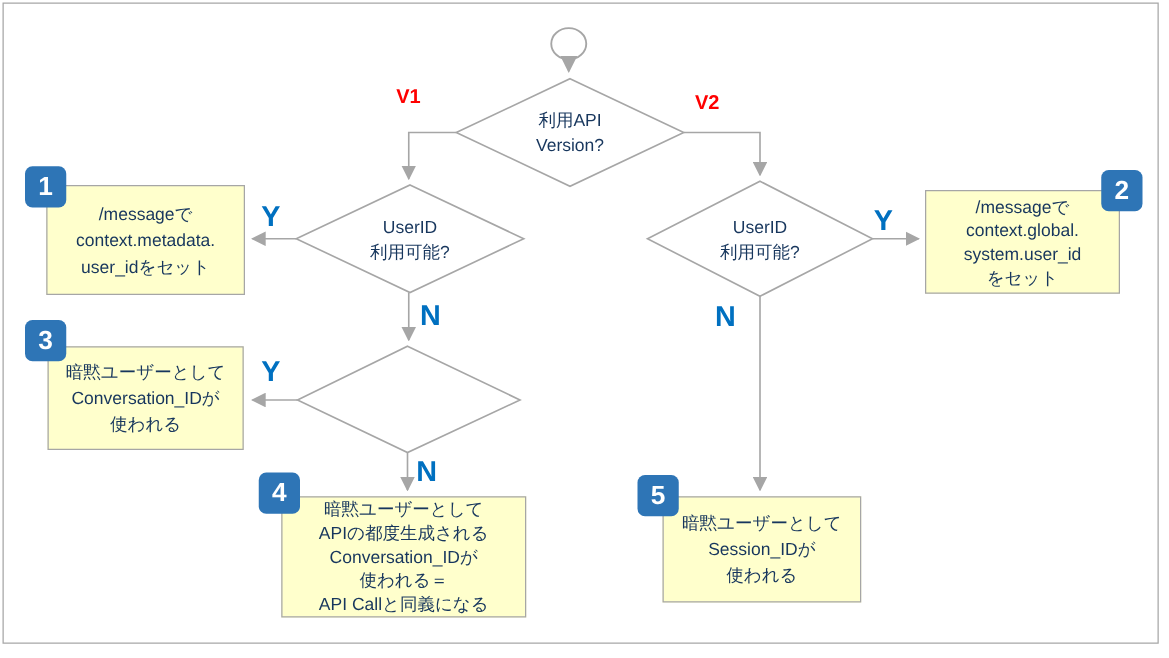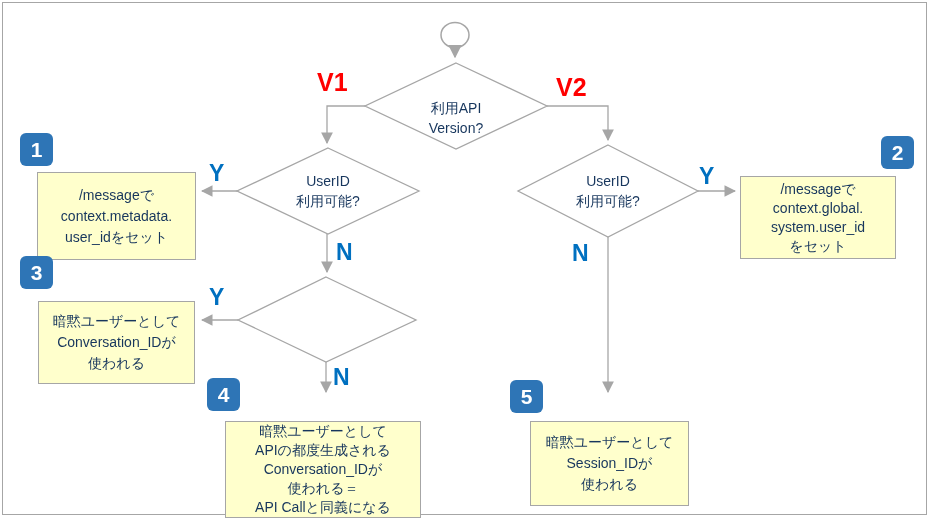--- a/index.html
+++ b/index.html
@@ -11,35 +11,35 @@
     position:absolute;left:2px;top:2px;width:925px;height:513px;
     border:1px solid #a6a6a6;box-sizing:border-box;
   }
   svg.shapes{position:absolute;left:0;top:0;z-index:1;}
   .node-label{
     position:absolute;z-index:2;color:#17365d;font-size:14px;line-height:20px;
     text-align:center;white-space:pre-line;
   }
   .note-box{
     position:absolute;z-index:2;background:#ffffcc;border:1px solid #a6a6a6;
-    box-sizing:border-box;display:flex;align-items:center;justify-content:center;margin-top:24px;
+    box-sizing:border-box;display:flex;align-items:center;justify-content:center;
   }
   .note-text{
     color:#17365d;font-size:14px;line-height:21px;text-align:center;white-space:pre-line;
   }
   .note-text.tight{line-height:19px;}
   .badge{
     position:absolute;z-index:3;width:33px;height:33px;border-radius:6px;
     background:#2e75b6;color:#ffffff;font-size:21px;font-weight:bold;
     display:flex;align-items:center;justify-content:center;
   }
   .edge-label{
     position:absolute;z-index:2;font-weight:bold;line-height:1;font-size:23px;
   }
-  .edge-label.red{color:#ff0000;font-size:25px;}
+  .edge-label.red{color:#ff0000;font-size:16px;}
   .edge-label.blue{color:#0070c0;}
 </style>
 </head>
 <body>
 
 <div class="canvas">
   <div class="frame"></div>
 
   <svg class="shapes" width="935" height="526" viewBox="0 0 935 526">
     <defs>
@@ -59,21 +59,21 @@
     <path d="M238,320 L202,320" fill="none" stroke="#a6a6a6" stroke-width="1.3" marker-end="url(#arrow)"></path>
     <path d="M326,362 L326,392" fill="none" stroke="#a6a6a6" stroke-width="1.3" marker-end="url(#arrow)"></path>
     <path d="M608,237 L608,392" fill="none" stroke="#a6a6a6" stroke-width="1.3" marker-end="url(#arrow)"></path>
 
     <polygon points="456,63 547,106 456,149 365,106" fill="#ffffff" stroke="#a6a6a6" stroke-width="1.3"></polygon>
     <polygon points="328,148 419,191 328,234 237,191" fill="#ffffff" stroke="#a6a6a6" stroke-width="1.3"></polygon>
     <polygon points="608,145 698,191 608,237 518,191" fill="#ffffff" stroke="#a6a6a6" stroke-width="1.3"></polygon>
     <polygon points="326,277 416,320 326,362 238,320" fill="#ffffff" stroke="#a6a6a6" stroke-width="1.3"></polygon>
   </svg>
 
-  <div class="node-label" style="left:391px;top:98px;width:130px;">利用API
+  <div class="node-label" style="left:391px;top:86px;width:130px;">利用API
 Version?</div>
   <div class="node-label" style="left:263px;top:171px;width:130px;">UserID
 利用可能?</div>
   <div class="node-label" style="left:543px;top:171px;width:130px;">UserID
 利用可能?</div>
 
   <div class="edge-label red" style="left:317px;top:70px;">V1</div>
   <div class="edge-label red" style="left:556px;top:75px;">V2</div>
   <div class="edge-label blue" style="left:209px;top:162px;">Y</div>
   <div class="edge-label blue" style="left:336px;top:241px;">N</div>

